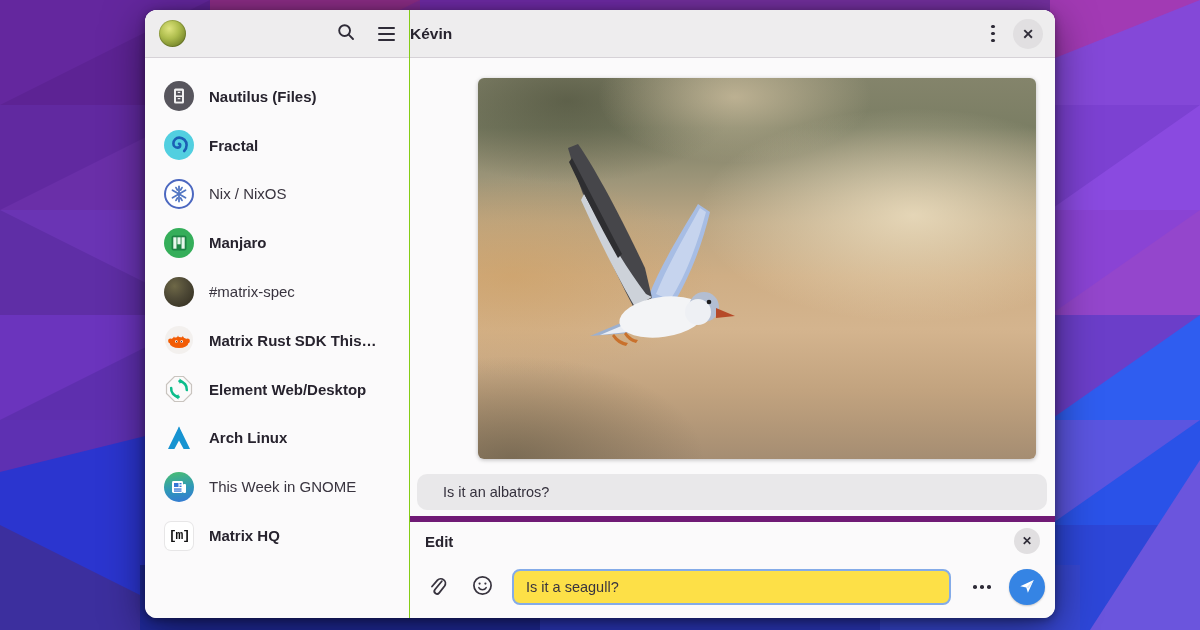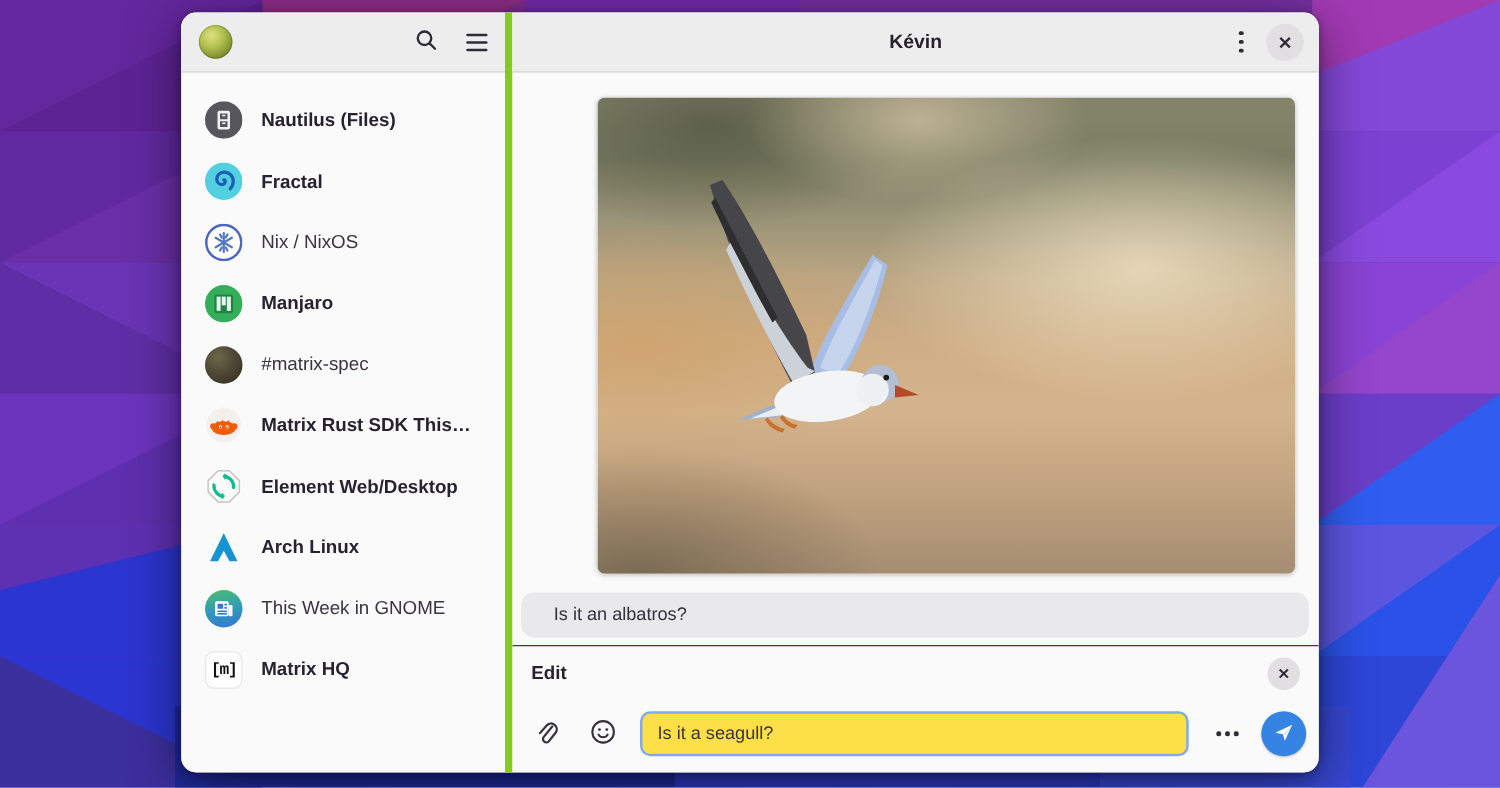--- a/index.html
+++ b/index.html
@@ -13,21 +13,21 @@
   .wallpaper { position:absolute; inset:0; width:1200px; height:630px; z-index:0; }
 
   
   .window {
     position:absolute; left:145px; top:10px; width:910px; height:608px;
     border-radius:12px; overflow:hidden; z-index:2;
     background:#fbfafb;
     box-shadow:0 10px 42px rgba(0,0,0,.5), 0 2px 8px rgba(0,0,0,.35);
     display:flex;
   }
-  .sidebar { width:265px; height:100%; background:#fbfafb; border-right:6px solid #84cc16; display:flex; flex-direction:column; }
+  .sidebar { width:265px; height:100%; background:#fbfafb; border-right:1px solid #84cc16; display:flex; flex-direction:column; }
   .chatpane { flex:1; height:100%; display:flex; flex-direction:column; background:#fbfafb; }
 
   .headerbar {
     height:48px; flex:0 0 48px; background:#eeedee; border-bottom:1px solid #d6d2d7;
     display:flex; align-items:center; position:relative;
   }
 
   
   .sb-header { padding:0 14px; justify-content:space-between; }
   .avatar-self {
@@ -47,21 +47,21 @@
   .room.unread .rlabel { font-weight:700; color:#27232e; }
   .ricon { width:30px; height:30px; flex:0 0 30px; display:flex; align-items:center; justify-content:center; }
   .ricon svg { display:block; }
   .circle-av { width:30px; height:30px; border-radius:50%; }
   .av-matrixspec { background:radial-gradient(circle at 35% 30%, #6e6847 0%, #4e4936 45%, #2e2a1d 100%); }
   .av-twig { background:linear-gradient(170deg,#4bbf6e 0%,#2f98b8 55%,#3576d6 100%); display:flex; align-items:center; justify-content:center; }
   .sq-av { width:28px; height:28px; border-radius:6px; background:#fff; box-shadow:0 0 0 1px rgba(0,0,0,.08); display:flex; align-items:center; justify-content:center; }
   .mhq { font-family:"Liberation Mono","DejaVu Sans Mono",monospace; font-size:13px; font-weight:700; color:#111; letter-spacing:-1px; }
 
   
-  .chat-title { position:absolute; left:0; right:0; text-align:center; font-size:15.5px; font-weight:700; color:#27232e; }
+  .chat-title { position:absolute; left:0; right:0; font-size:15.5px; font-weight:700; color:#27232e; }
   .ch-right { position:absolute; right:12px; display:flex; align-items:center; gap:14px; }
   .dots-v { display:flex; flex-direction:column; gap:3.5px; padding:4px; }
   .dots-v i, .dots-h i { width:3.6px; height:3.6px; border-radius:50%; background:#2f2c38; display:block; }
   .dots-h { display:flex; flex-direction:row; gap:3.5px; padding:4px; }
   .closebtn { width:30px; height:30px; border-radius:50%; background:#e1dfe1; border:none; display:flex; align-items:center; justify-content:center; cursor:pointer; font-size:14px; font-weight:700; color:#2f2c38; }
 
   
   .chat-content { flex:1; position:relative; }
   .photo {
     position:absolute; left:68px; top:20px; width:558px; height:381px; border-radius:6px; overflow:hidden;
@@ -76,21 +76,21 @@
   }
   .bird { position:absolute; left:70px; top:58px; }
   .msg-bubble {
     position:absolute; left:7px; right:8px; top:416px; height:36px;
     background:#e9e8ea; border-radius:10px;
     display:flex; align-items:center; padding-left:26px;
     font-size:14.5px; color:#35313d;
   }
 
   
-  .edit-bar { flex:0 0 44px; border-top:1px solid #701a75; display:flex; align-items:center; justify-content:space-between; padding:4px 15px; }
+  .edit-bar { flex:0 0 44px; border-top:6px solid #701a75; display:flex; align-items:center; justify-content:space-between; padding:4px 15px; }
   .edit-label { font-size:15px; font-weight:700; color:#27232e; }
   .closebtn.small { width:26px; height:26px; font-size:12px; }
 
   
   .composer { flex:0 0 58px; display:flex; align-items:center; padding:0 10px 4px 17px; }
   .composer .iconbtn { flex:0 0 auto; }
   .attach { margin-right:24px; }
   .emoji { margin-right:19px; }
   .msg-input {
     flex:1; height:36px; border-radius:8px; border:2px solid #84abe8; background:#fde047;

